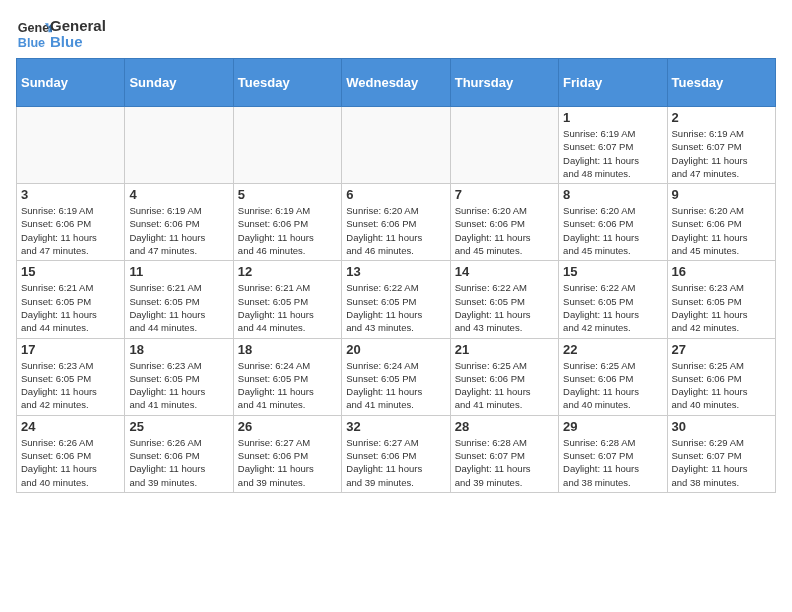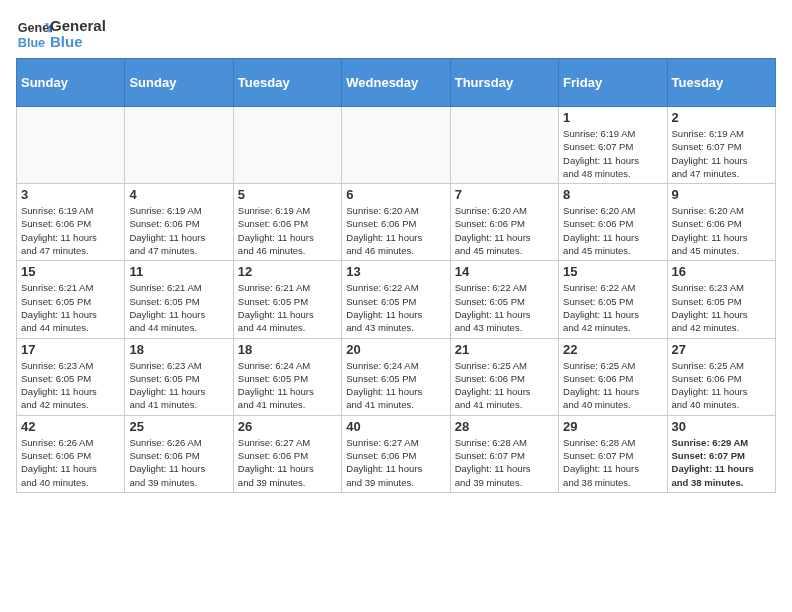--- a/index.html
+++ b/index.html
@@ -287,42 +287,42 @@
           <td>
             <span class="day-number">27</span>
             <div class="day-info" style="white-space: pre-line;">Sunrise: 6:25 AM
 Sunset: 6:06 PM
 Daylight: 11 hours
 and 40 minutes.</div>
           </td>
         </tr>
         <tr>
           <td>
-            <span class="day-number">42</span>
+            <span class="day-number">24</span>
             <div class="day-info" style="white-space: pre-line;">Sunrise: 6:26 AM
 Sunset: 6:06 PM
 Daylight: 11 hours
 and 40 minutes.</div>
           </td>
           <td>
             <span class="day-number">25</span>
             <div class="day-info" style="white-space: pre-line;">Sunrise: 6:26 AM
 Sunset: 6:06 PM
 Daylight: 11 hours
 and 39 minutes.</div>
           </td>
           <td>
             <span class="day-number">26</span>
             <div class="day-info" style="white-space: pre-line;">Sunrise: 6:27 AM
 Sunset: 6:06 PM
 Daylight: 11 hours
 and 39 minutes.</div>
           </td>
           <td>
-            <span class="day-number">40</span>
+            <span class="day-number">32</span>
             <div class="day-info" style="white-space: pre-line;">Sunrise: 6:27 AM
 Sunset: 6:06 PM
 Daylight: 11 hours
 and 39 minutes.</div>
           </td>
           <td>
             <span class="day-number">28</span>
             <div class="day-info" style="white-space: pre-line;">Sunrise: 6:28 AM
 Sunset: 6:07 PM
 Daylight: 11 hours
@@ -330,21 +330,21 @@
           </td>
           <td>
             <span class="day-number">29</span>
             <div class="day-info" style="white-space: pre-line;">Sunrise: 6:28 AM
 Sunset: 6:07 PM
 Daylight: 11 hours
 and 38 minutes.</div>
           </td>
           <td>
             <span class="day-number">30</span>
-            <div class="day-info" style="white-space: pre-line; font-weight: bold;">Sunrise: 6:29 AM
+            <div class="day-info" style="white-space: pre-line;">Sunrise: 6:29 AM
 Sunset: 6:07 PM
 Daylight: 11 hours
 and 38 minutes.</div>
           </td>
         </tr>
       </tbody>
   </table>
 </div>
 
 </body></html>

